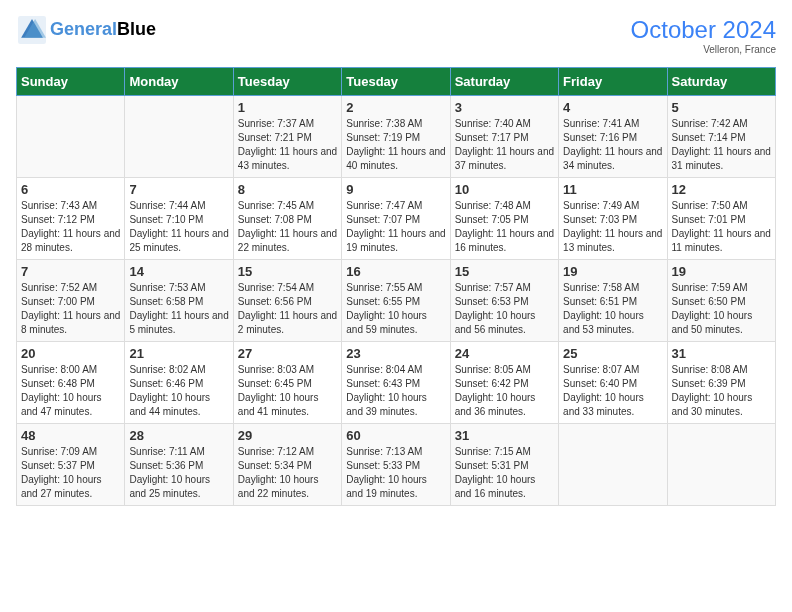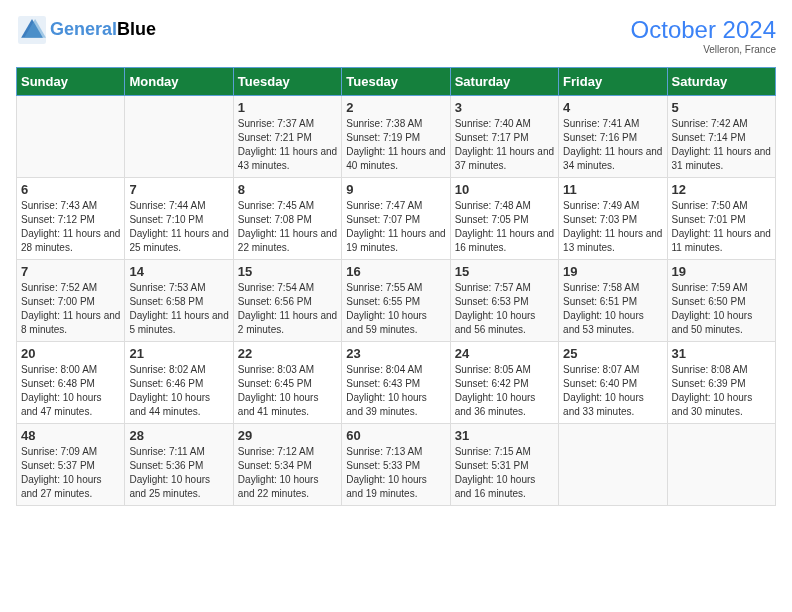--- a/index.html
+++ b/index.html
@@ -212,21 +212,21 @@
       <tr>
         <td>
           <span class="day-num">20</span>
           <div class="day-info">Sunrise: 8:00 AM<br>Sunset: 6:48 PM<br>Daylight: 10 hours and 47 minutes.</div>
         </td>
         <td>
           <span class="day-num">21</span>
           <div class="day-info">Sunrise: 8:02 AM<br>Sunset: 6:46 PM<br>Daylight: 10 hours and 44 minutes.</div>
         </td>
         <td>
-          <span class="day-num">22</span>
+          <span class="day-num">27</span>
           <div class="day-info">Sunrise: 8:03 AM<br>Sunset: 6:45 PM<br>Daylight: 10 hours and 41 minutes.</div>
         </td>
         <td>
           <span class="day-num">23</span>
           <div class="day-info">Sunrise: 8:04 AM<br>Sunset: 6:43 PM<br>Daylight: 10 hours and 39 minutes.</div>
         </td>
         <td>
           <span class="day-num">24</span>
           <div class="day-info">Sunrise: 8:05 AM<br>Sunset: 6:42 PM<br>Daylight: 10 hours and 36 minutes.</div>
         </td>

